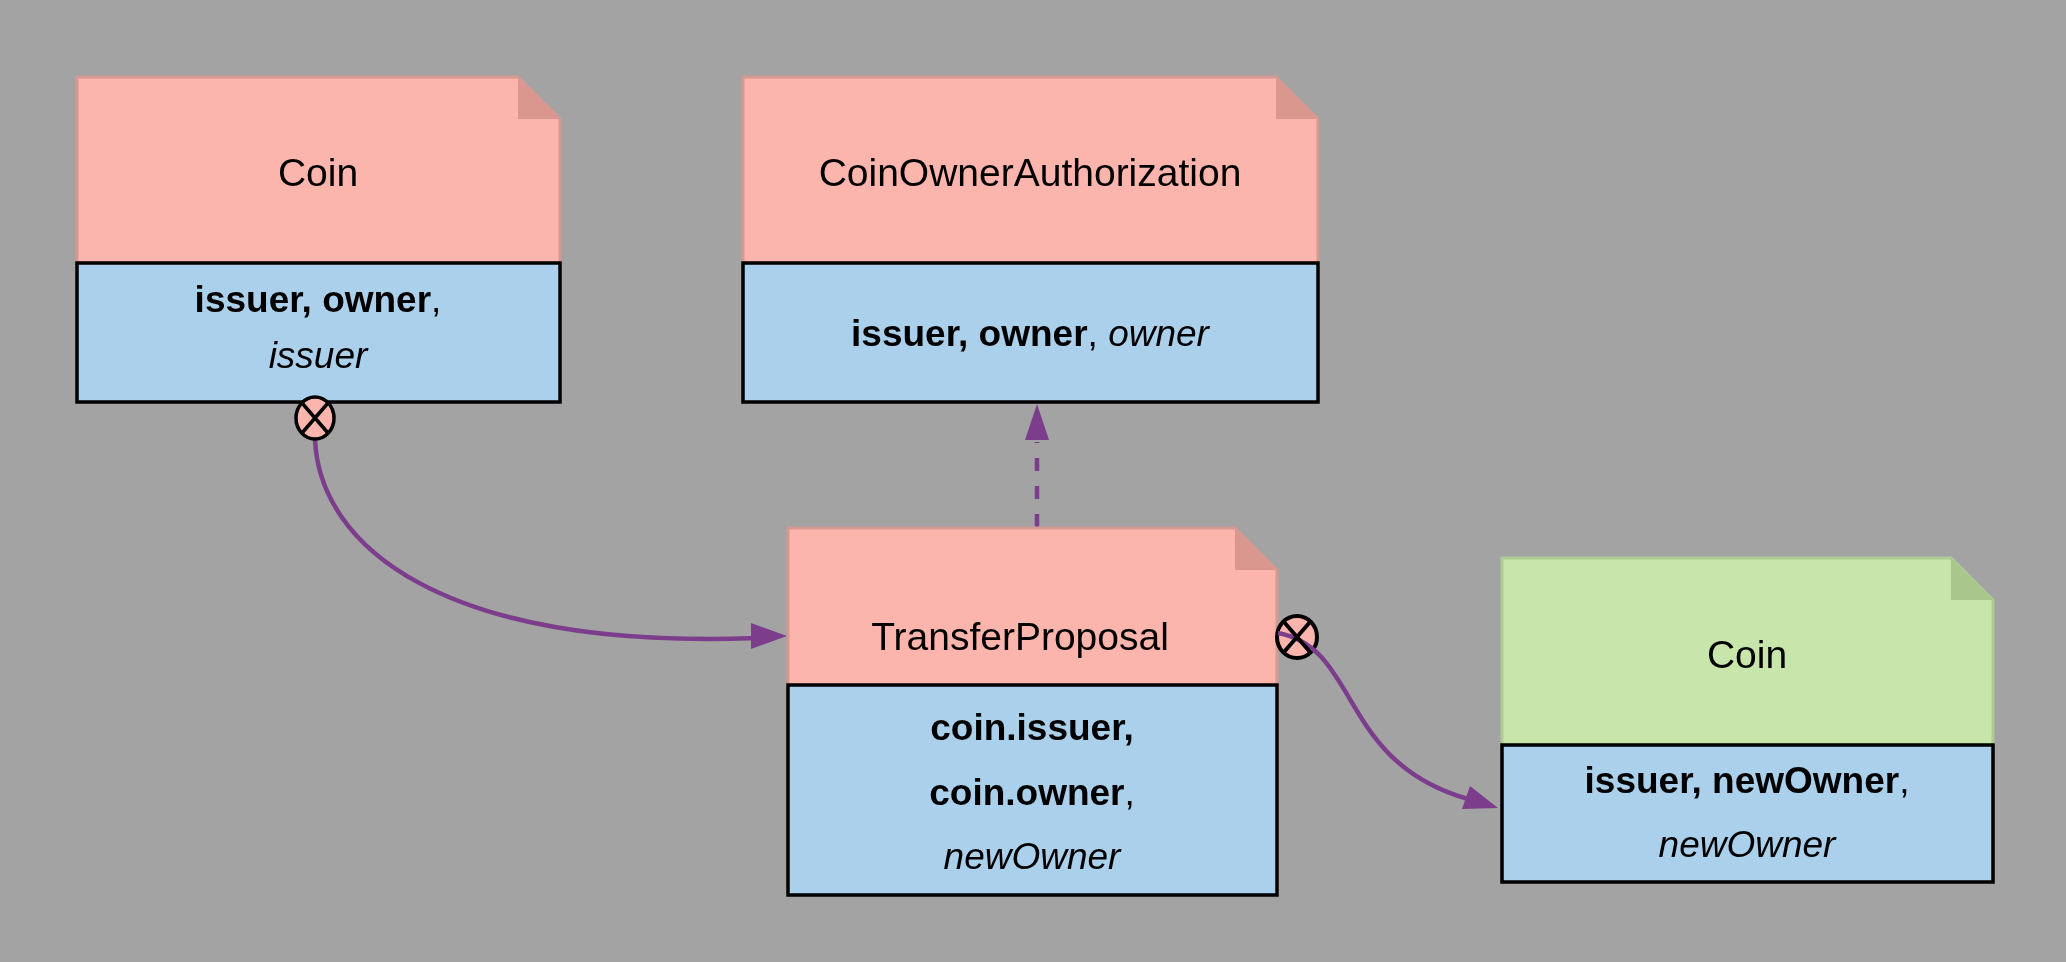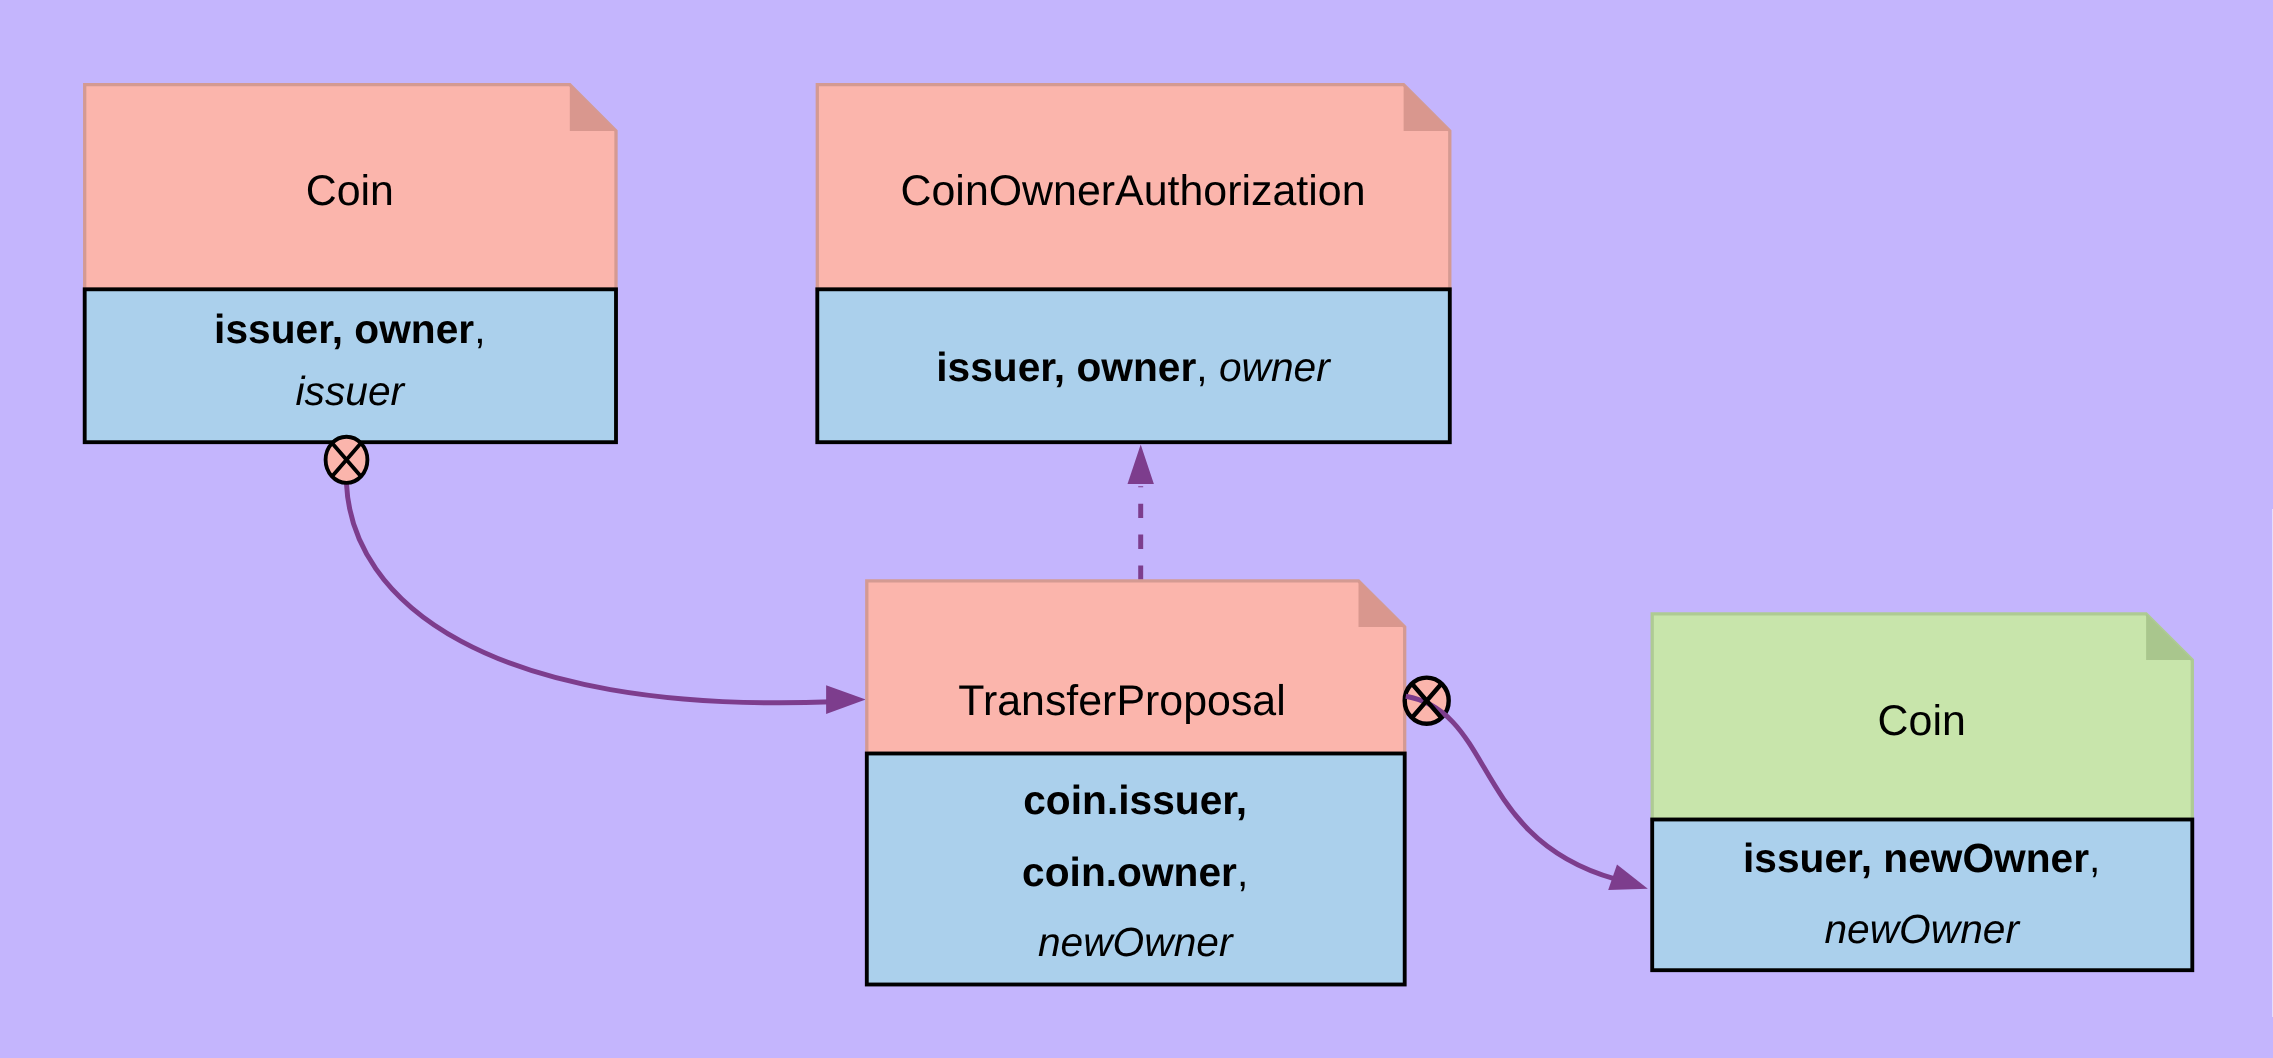--- a/index.html
+++ b/index.html
@@ -1,16 +1,16 @@
 <!DOCTYPE html>
 <html><head>
 <meta charset="utf-8">
 <style>
   html,body{margin:0;padding:0;background:#ffffff;}
-  .canvas{position:relative;width:2066px;height:962px;background:#c4b5fd;overflow:hidden;}
+  .canvas{position:relative;width:2066px;height:962px;background:#a3a3a3;overflow:hidden;}
   svg{position:absolute;left:0;top:0;}
   svg text{
     font-family:"Liberation Sans", sans-serif;
     fill:#000000;
     white-space:pre;
   }
   .t-title{font-size:39px;}
   .t-body{font-size:37px;}
   .seg-bold{font-weight:bold;}
   .seg-italic{font-style:italic;}

